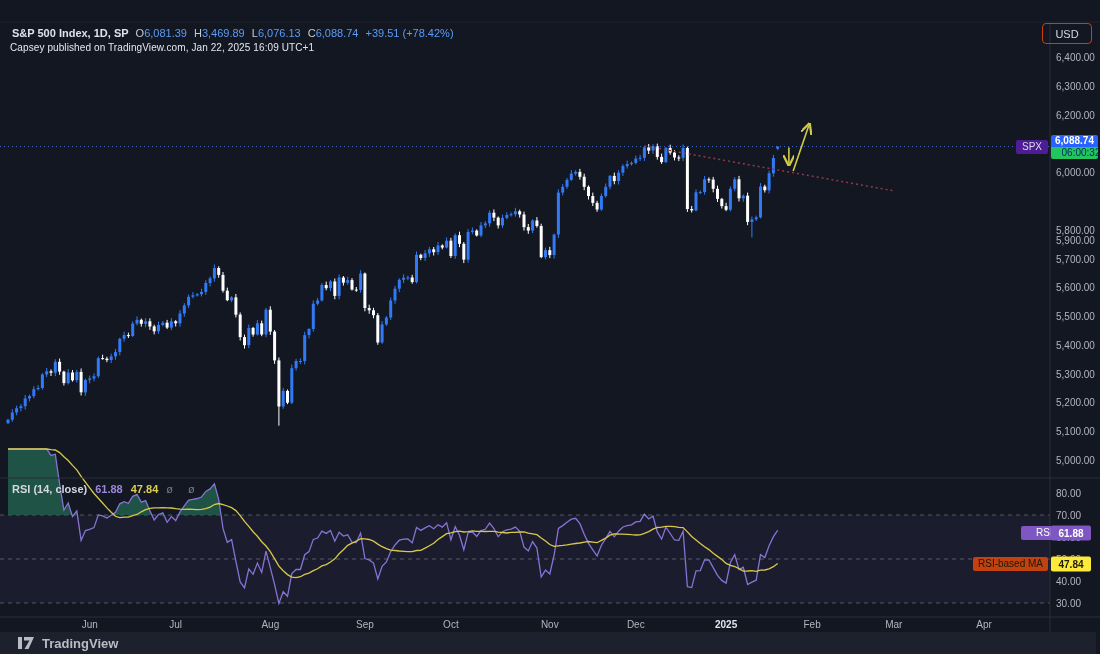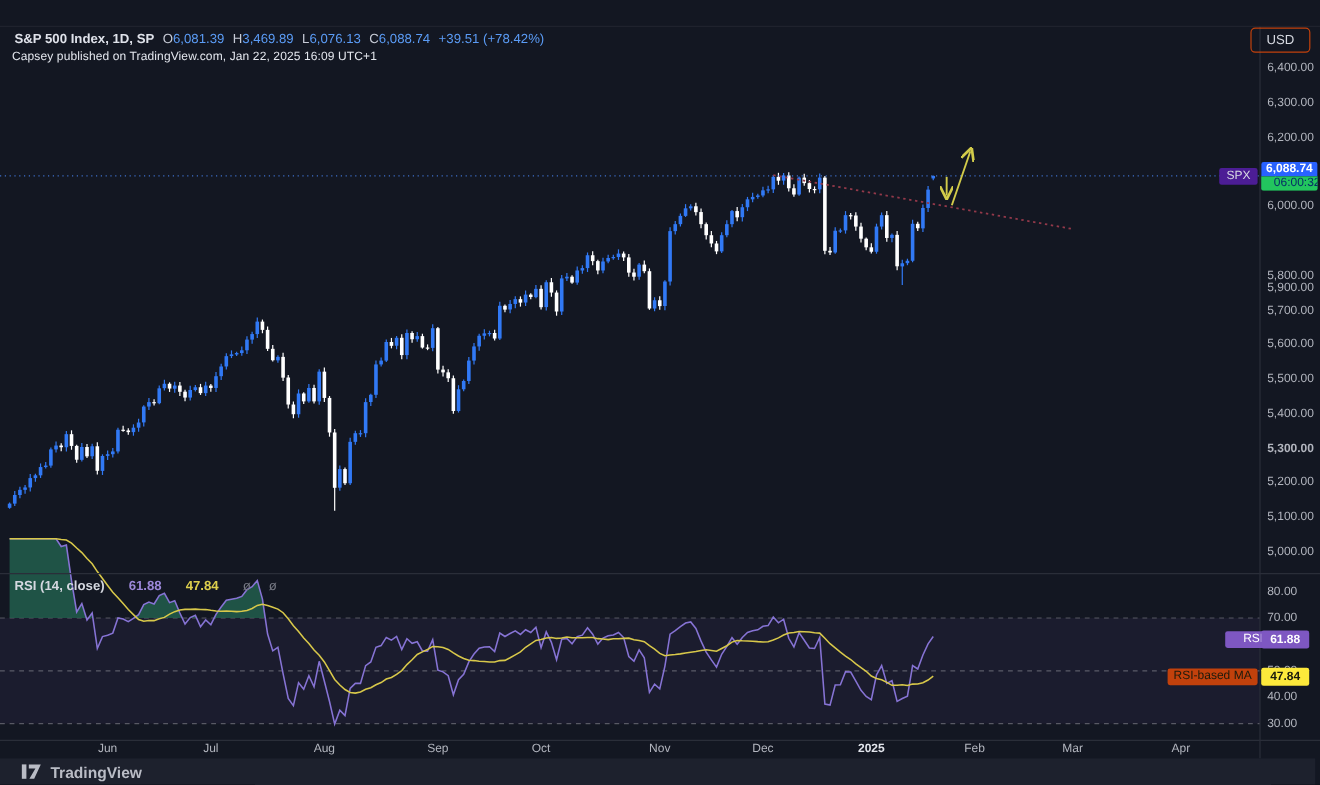--- a/index.html
+++ b/index.html
@@ -9,21 +9,21 @@
   .attr{left:10px;top:5px;font-size:10px;font-weight:400;color:#e4e7ee;letter-spacing:.1px;margin-top:37px;}
   .legend{left:12px;top:27px;font-size:11px;display:flex;gap:7px;align-items:center;white-space:nowrap;}
   .legend .t{color:#dfe2ea;font-weight:700;}
   .legend .k{color:#c7cbd6;}
   .legend .v{color:#5b9cf6;}
   .usd-btn{right:8px;top:23px;width:48px;height:19px;border:1px solid #c2410c;border-radius:4px;
            font-size:11px;color:#d6d9e0;display:flex;align-items:center;justify-content:center;background:transparent;cursor:pointer;}
   .axis-label{position:absolute;left:1056px;font-size:10px;color:#b2b5be;transform:translateY(-50%);}
   .time-label{position:absolute;top:619px;font-size:10px;color:#b2b5be;transform:translateX(-50%);}
   .time-label.major{font-weight:700;color:#e2e5ec;}
-  .rsi-legend{left:12px;top:483px;font-size:11px;display:flex;gap:20px;align-items:flex-start;}
+  .rsi-legend{left:12px;top:483px;font-size:11px;display:flex;gap:8px;align-items:flex-start;}
   .rsi-legend .t{color:#d5d8e0;font-weight:700;}
   .rsi-legend .rv{color:#9b87d8;font-weight:700;}
   .rsi-legend .mv{color:#ddcf4d;font-weight:700;}
   .rsi-legend .eyes{color:#787b86;font-size:11px;letter-spacing:6px;}
   .badge{position:absolute;font-size:10px;border-radius:2px;display:flex;align-items:center;justify-content:center;transform:translateY(-50%);}
   .spx-tag{left:1016px;width:32px;height:14px;background:#4c1d95;color:#d8dbe3;font-size:10px;}
   .px-badge{left:1051px;width:47px;height:24px;flex-direction:column;border-radius:2px;overflow:hidden;}
   .px-badge .r1{background:#2962ff;color:#fff;width:100%;height:12px;display:flex;align-items:center;justify-content:center;font-weight:700;}
   .px-badge .r2{background:#22c55e;color:#072c66;width:100%;height:12px;display:flex;align-items:center;justify-content:center;padding-left:13px;}
   .rsi-tag{background:#7e57c2;color:#fff;height:14px;padding:0 15px;}
@@ -462,21 +462,21 @@
       <div class="axis-label" style="top: 85.786px;">6,300.00</div>
       <div class="axis-label" style="top: 114.572px;">6,200.00</div>
       <div class="axis-label" style="top: 143.358px;">6,100.00</div>
       <div class="axis-label" style="top: 172.144px;">6,000.00</div>
       <div class="axis-label" style="top: 212px; margin-top: 28px;">5,900.00</div>
       <div class="axis-label" style="top: 229.716px;">5,800.00</div>
       <div class="axis-label" style="top: 258.502px;">5,700.00</div>
       <div class="axis-label" style="top: 287.288px;">5,600.00</div>
       <div class="axis-label" style="top: 316.074px;">5,500.00</div>
       <div class="axis-label" style="top: 344.86px;">5,400.00</div>
-      <div class="axis-label" style="top: 373.646px; font-weight: bold;">5,300.00</div>
+      <div class="axis-label" style="top: 373.646px;">5,300.00</div>
       <div class="axis-label" style="top: 402.432px;">5,200.00</div>
       <div class="axis-label" style="top: 431.218px;">5,100.00</div>
       <div class="axis-label" style="top: 460.004px;">5,000.00</div>
     </div>
   <div id="rsi-axis" class="abs" style="left:0;top:0;width:0;height:0;">
       <div class="axis-label" style="top: 493px;">80.00</div>
       <div class="axis-label" style="top: 515px;">70.00</div>
       <div class="axis-label" style="top: 537px;">60.00</div>
       <div class="axis-label" style="top: 559px;">50.00</div>
       <div class="axis-label" style="top: 581px;">40.00</div>

